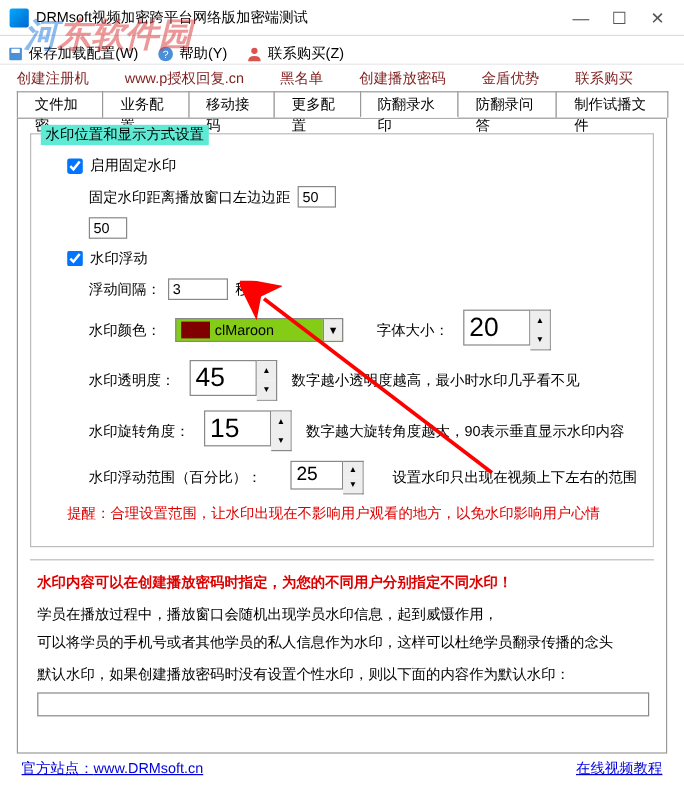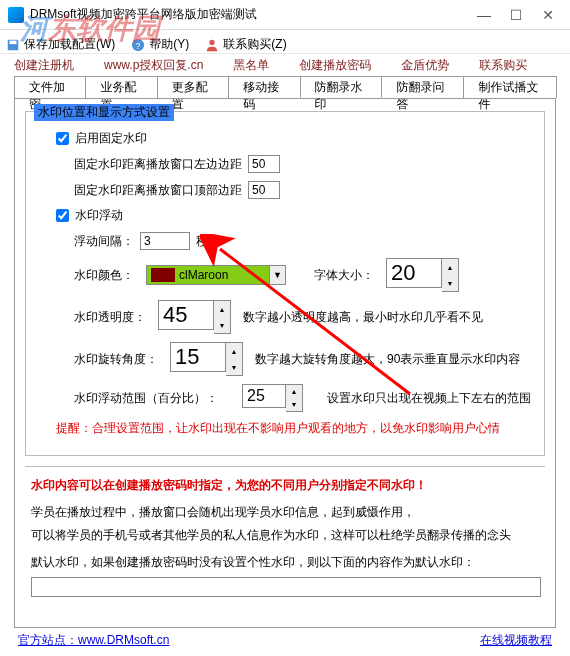--- a/index.html
+++ b/index.html
@@ -14,21 +14,21 @@
 .menubar { height: 24px; display: flex; align-items: flex-end; padding: 0 6px; gap: 16px; border-bottom: 1px solid #e8e8e8; }
 .menubar .mitem { display: flex; align-items: center; gap: 4px; cursor: pointer; }
 .menubar .micn { width: 14px; height: 14px; }
 .toolbar { height: 22px; display: flex; align-items: center; padding: 0 14px; gap: 30px; }
 .toolbar .titem { cursor: pointer; color: #7f1d1d; }
 .tabs { display: flex; padding: 0 14px; height: 22px; position: relative; }
 .tabs .tab { padding: 2px 14px; border: 1px solid #999; border-bottom: none; background: #fff; margin-right: -1px; cursor: pointer; font-size: 12px; }
 .tabs .tab.active { background: #fff; border-bottom: 1px solid #fff; position: relative; z-index: 2; }
 .content { border: 1px solid #999; margin: 0 14px 4px 14px; padding: 8px 10px; position: relative; height: 530px; }
 .group { border: 1px solid #bbb; padding: 10px 12px 14px 12px; position: relative; margin-top: 4px; }
-.group .glabel { position: absolute; top: -8px; left: 8px; background: #3b82f6; padding: 0 4px; font-size: 12px; }
+.group .glabel { position: absolute; top: -8px; left: 8px; background: #5eead4; padding: 0 4px; font-size: 12px; }
 .row { display: flex; align-items: center; margin: 8px 0; gap: 6px; }
 .indent { margin-left: 18px; }
 .indent2 { margin-left: 36px; }
 .chk { width: 13px; height: 13px; }
 .inp { border: 1px solid #888; padding: 1px 3px; font-size: 12px; background: #fff; }
 .inp.sm { width: 32px; }
 .inp.md { width: 50px; }
 .spinner { display: flex; align-items: stretch; }
 .spinner input { border: 1px solid #888; text-align: left; padding: 2px 4px; }
 .spinner .spinbtns { display: flex; flex-direction: column; border: 1px solid #888; border-left: none; }
@@ -96,41 +96,40 @@
   <span class="titem">www.p授权回复.cn</span>
   <span class="titem">黑名单</span>
   <span class="titem">创建播放密码</span>
   <span class="titem">金盾优势</span>
   <span class="titem">联系购买</span>
 </div>
 
 <div class="tabs">
   <div class="tab">文件加密</div>
   <div class="tab">业务配置</div>
+  <div class="tab">移动接码</div>
   <div class="tab">更多配置</div>
-  <div class="tab">移动接码</div>
   <div class="tab active">防翻录水印</div>
   <div class="tab">防翻录问答</div>
   <div class="tab">制作试播文件</div>
 </div>
 
 <div class="content">
   <div class="group">
     <div class="glabel">水印位置和显示方式设置</div>
 
     <div class="row indent">
       <input type="checkbox" class="chk" checked="" style="">
       <span>启用固定水印</span>
     </div>
     <div class="row indent2">
       <span>固定水印距离播放窗口左边边距</span>
       <input class="inp sm" value="50" style="">
     </div>
     <div class="row indent2">
-      <span>固定水印距离播放窗口顶部边距</span>
       <input class="inp sm" value="50" style="">
     </div>
 
     <div class="row indent">
       <input type="checkbox" class="chk" checked="" style="">
       <span>水印浮动</span>
     </div>
     <div class="row indent2">
       <span>浮动间隔：</span>
       <input class="inp md" value="3" style="">

